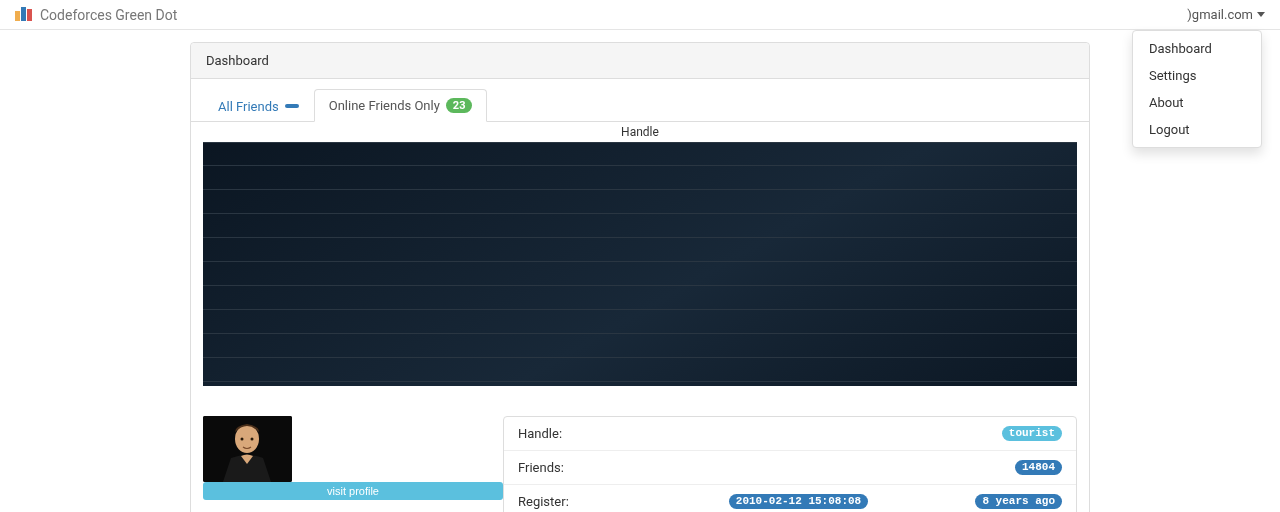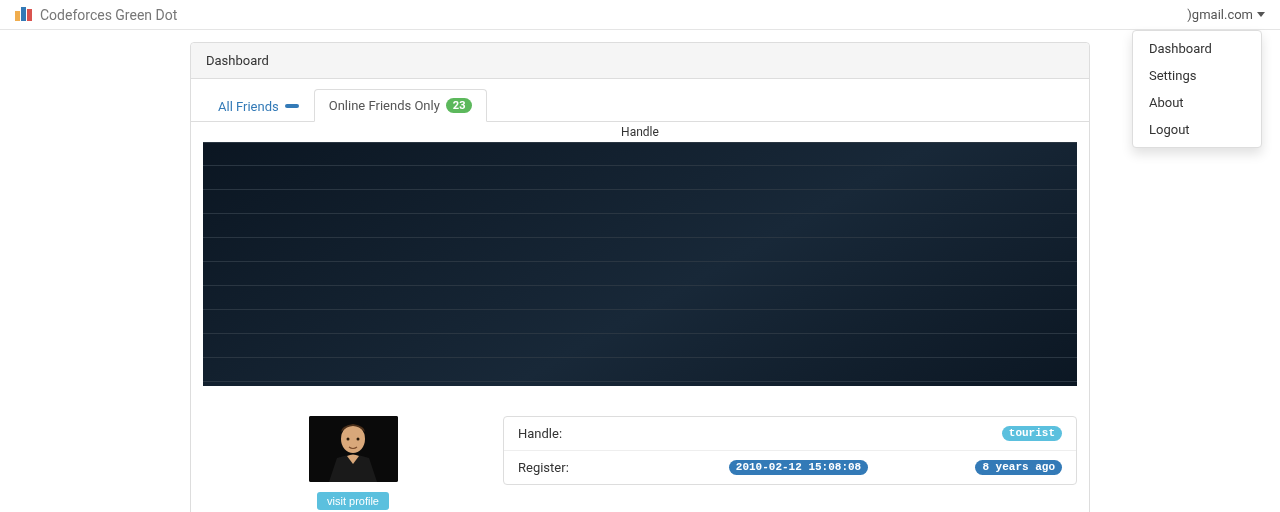--- a/index.html
+++ b/index.html
@@ -29,21 +29,21 @@
 .badge-green{background:#5cb85c;}
 .badge-info{background:#5bc0de;}
 
 .table-head { text-align:center; padding:3px 0; font-size:12px; color:#333; }
 .table-wrap { margin:0 12px 16px; height:244px; overflow-y:scroll; position:relative;}
 .dark-table { width:100%; background:linear-gradient(150deg,#0b1622 0%, #182838 55%, #0b1622 100%); }
 .dark-table .row { height:24px; border-bottom:1px solid #2a3642; }
 .dark-table .row:first-child{border-top:1px solid #2a3642;}
 
 .profile-row { display:flex; padding:14px 12px 10px; align-items:flex-start;}
-.profile-left { width:300px; display:flex; flex-direction:column; align-items:center; gap:10px;}
+.profile-left { width:300px; display:flex; flex-direction:column; }
 .avatar { width:89px; height:66px; background:#0a0a0a; border-radius:2px; overflow:hidden; display:flex; align-items:center; justify-content:center;}
 .avatar svg{width:100%;height:100%;}
 .btn-visit { background:#5bc0de; color:#fff; border:none; padding:3px 10px; font-size:11px; border-radius:3px; cursor:pointer;}
 
 .info-list { flex:1; border:1px solid #ddd; border-radius:4px;}
 .info-item { display:flex; justify-content:space-between; padding:9px 14px; border-bottom:1px solid #eee; align-items:center;}
 .info-item:last-child{border-bottom:none;}
 .info-label { color:#333; font-size:13px;}
 .info-vals { display:flex; gap:6px;font-family:Liberation Mono, monospace;}
 
@@ -128,20 +128,26 @@
         </div>
 
         <div class="info-list">
           <div class="info-item">
             <span class="info-label">Handle:</span>
             <span class="info-vals">
               <span class="badge badge-info">tourist</span>
             </span>
           </div>
           <div class="info-item">
+            <span class="info-label">Friends:</span>
+            <span class="info-vals">
+              <span class="badge badge-blue">14804</span>
+            </span>
+          </div>
+          <div class="info-item">
             <span class="info-label">Register:</span>
             <span class="info-vals" style="flex:1;justify-content:space-between;margin-left:160px;">
               <span class="badge badge-blue">2010-02-12 15:08:08</span>
               <span class="badge badge-blue">8 years ago</span>
             </span>
           </div>
         </div>
       </div>
 
     </div>

